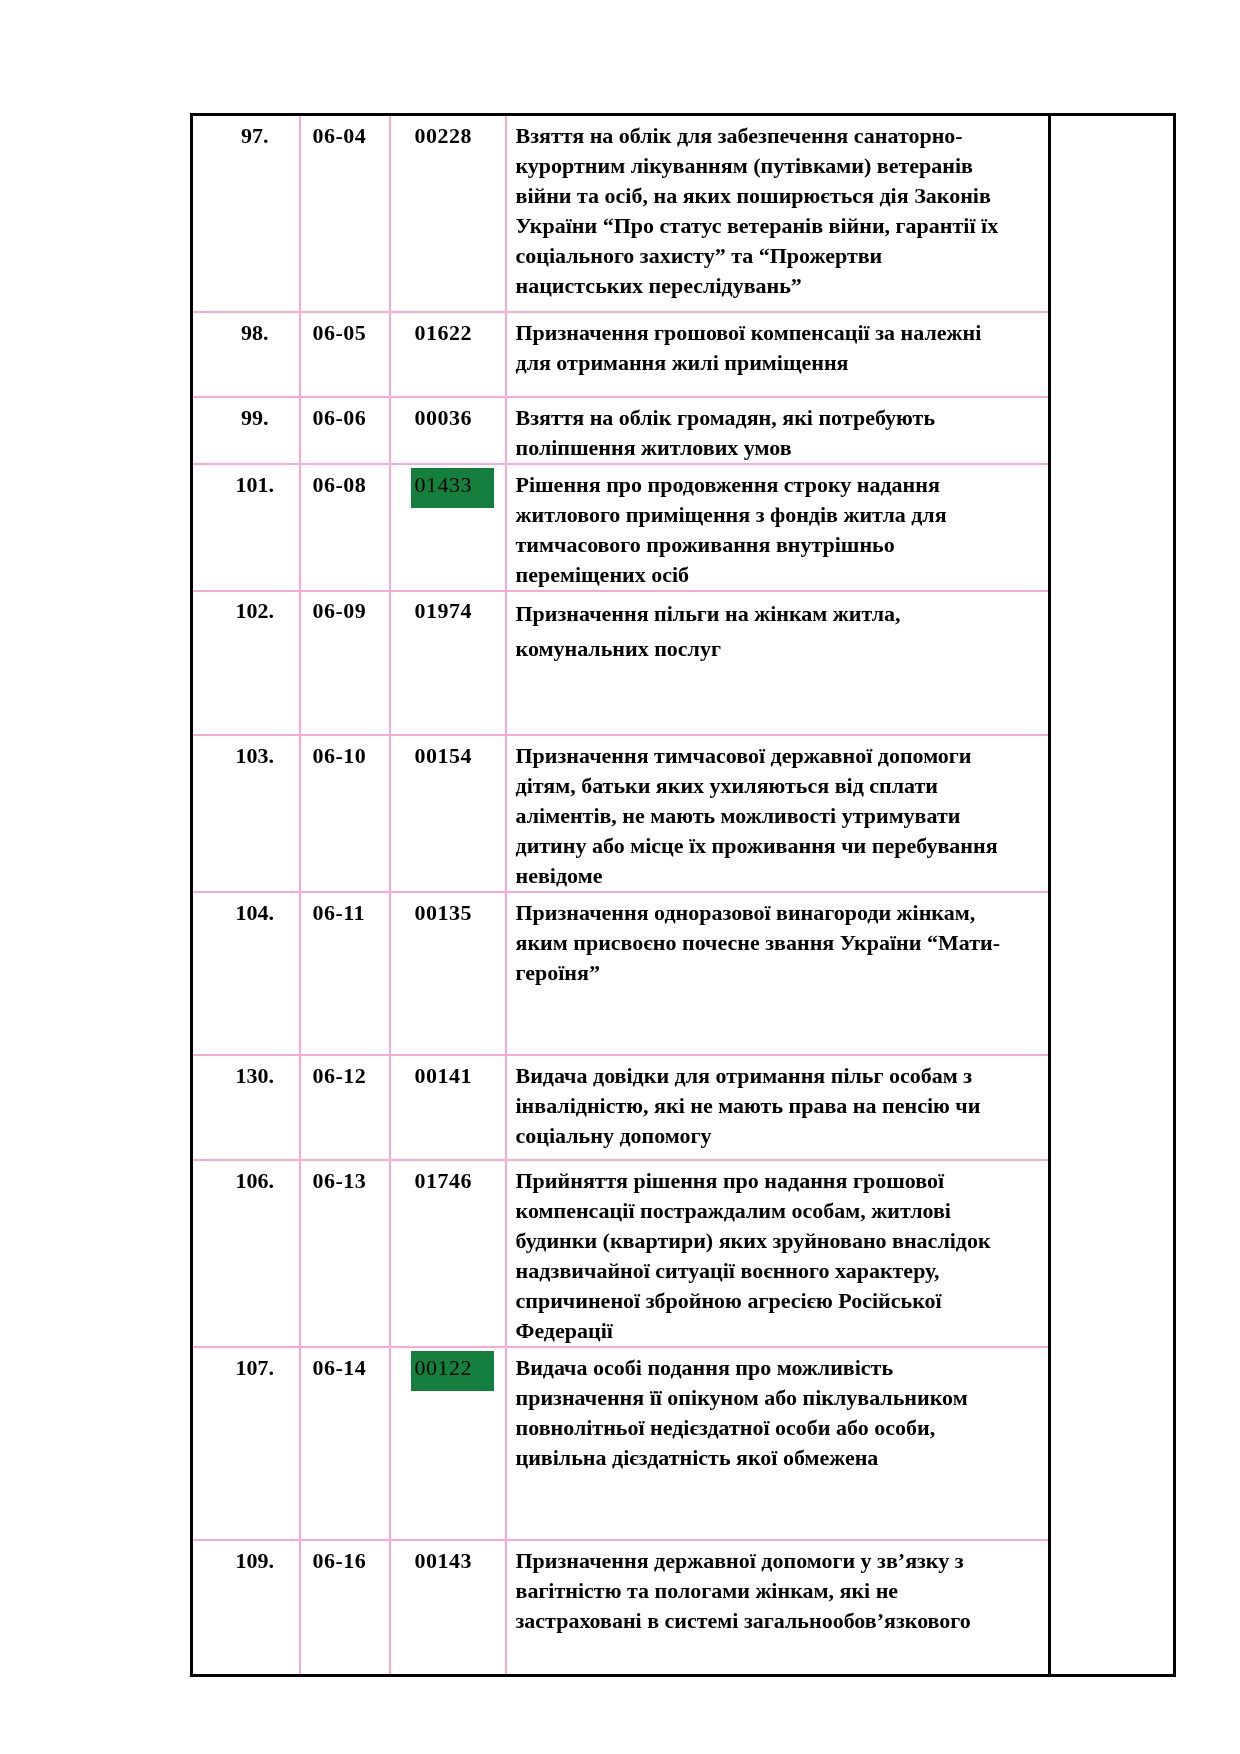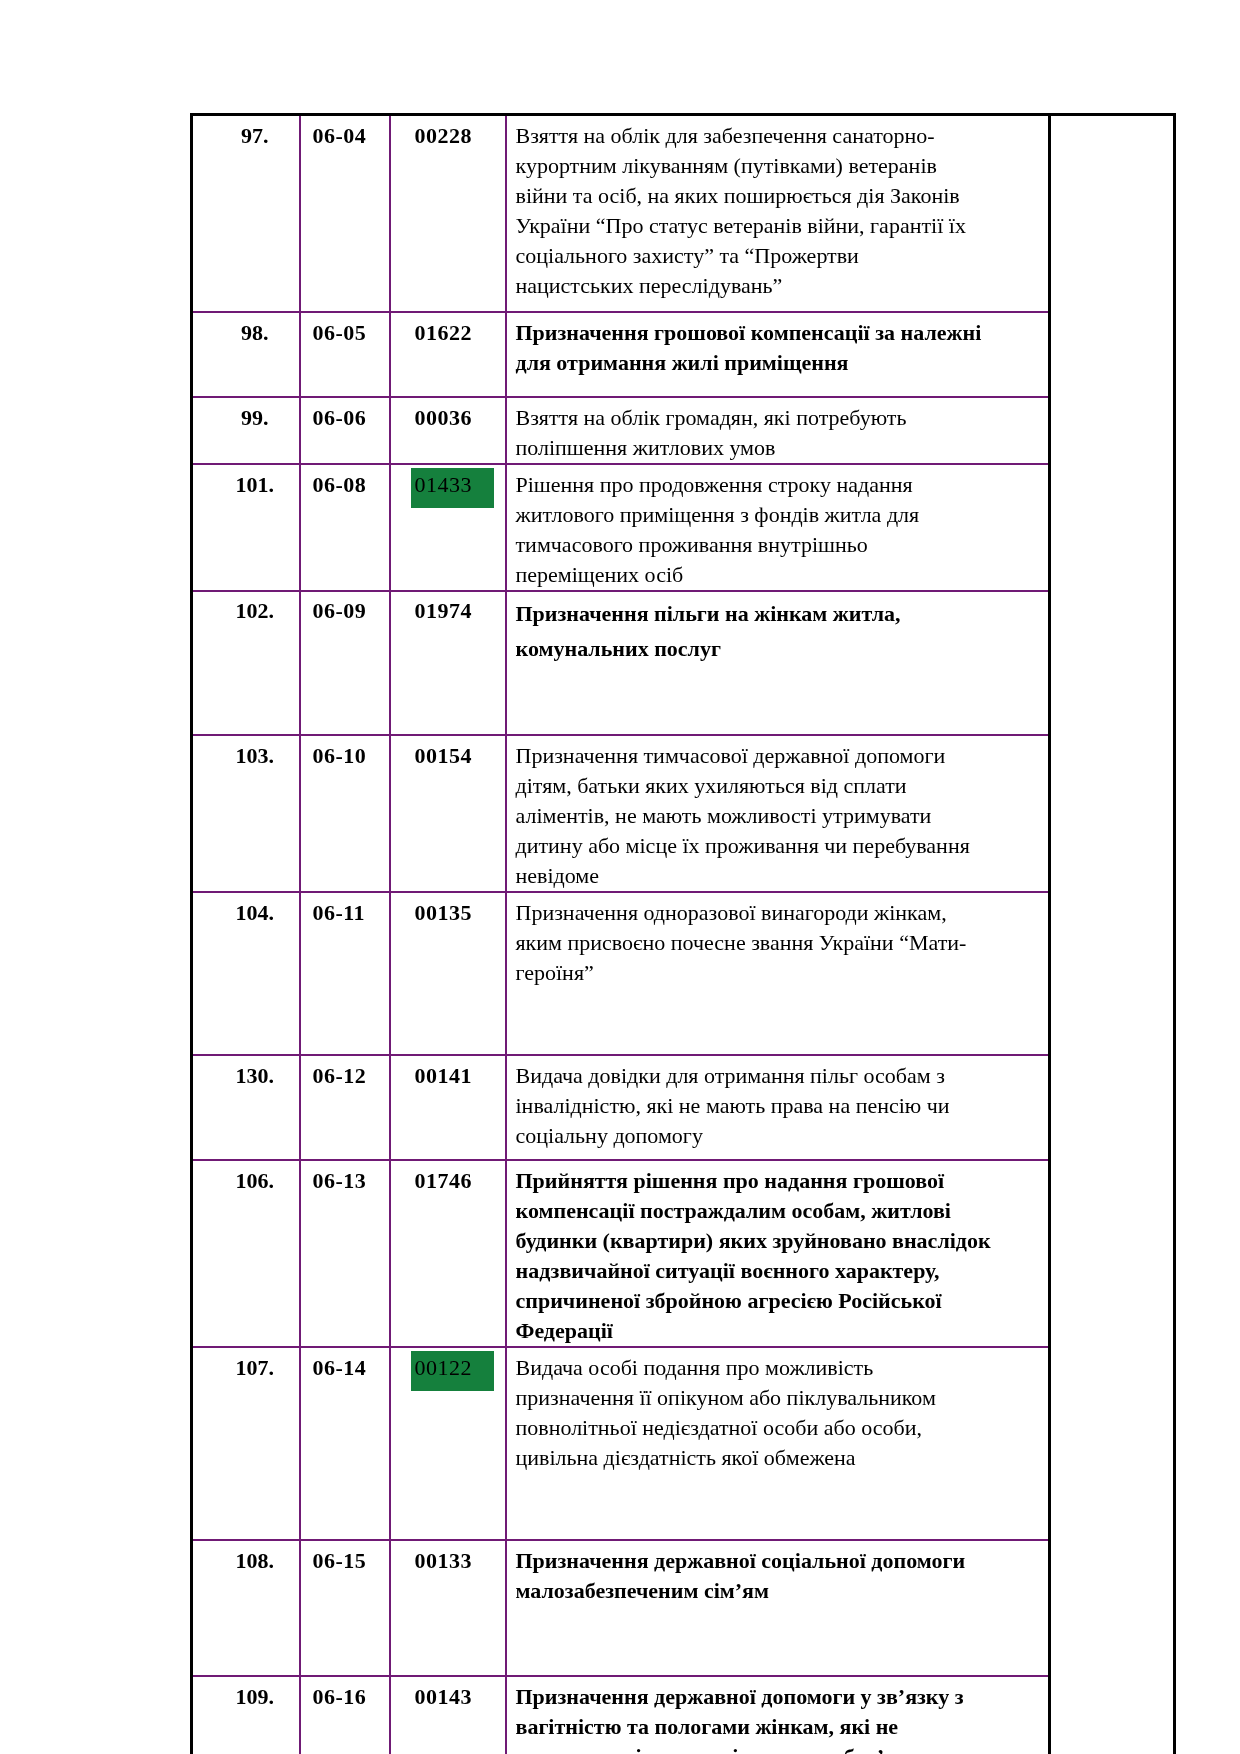--- a/index.html
+++ b/index.html
@@ -25,42 +25,42 @@
     width: 858px;
     border: 3px solid #000000;
     font-size: 22px;
     line-height: 30px;
   }
   col.c-num     { width: 108px; }
   col.c-group   { width: 90px;  }
   col.c-service { width: 116px; }
   col.c-desc    { width: 544px; }
   td {
-    border: 2px solid #701a75;
+    border: 2px solid #f9a8d4;
     vertical-align: top;
     box-sizing: border-box;
     padding: 5px 4px 0 8px;
   }
   .num-cell {
     text-align: center;
     padding-left: 22px;
     font-weight: bold;
   }
   .code-cell {
     padding-left: 12px;
     font-weight: bold;
     letter-spacing: 0.5px;
   }
   .scode-cell {
     padding-left: 24px;
     font-weight: bold;
     letter-spacing: 0.5px;
   }
   .desc-cell { padding-left: 9px; padding-right: 2px; }
-  .desc-text { white-space: pre-wrap; display: block; }
+  .desc-text { white-space: pre-wrap; display: block; font-weight: bold; }
   tr.bold-row .desc-text { font-weight: bold; }
   .scode-text { display: inline-block; }
   .scode-text.boxed {
     font-weight: normal;
     letter-spacing: 0.5px;
     background: #15803d;
     padding: 2px 22px 8px 4px;
     margin: -2px 0 0 -4px;
   }
   
@@ -205,29 +205,20 @@
     <td class="code-cell"><span class="cell-text">06-14</span></td>
     <td class="scode-cell"><span class="scode-text boxed">00122</span></td>
     <td class="desc-cell">
               <span class="desc-text">Видача особі подання про можливість
 призначення її опікуном або піклувальником
 повнолітньої недієздатної особи або особи,
 цивільна дієздатність якої обмежена</span>
             </td>
   </tr>
           <tr class="bold-row">
-    <td class="num-cell"><span class="cell-text">108.</span></td>
-    <td class="code-cell"><span class="cell-text">06-15</span></td>
-    <td class="scode-cell"><span class="scode-text">00133</span></td>
-    <td class="desc-cell">
-              <span class="desc-text">Призначення державної соціальної допомоги
-малозабезпеченим сім’ям</span>
-            </td>
-  </tr>
-          <tr class="bold-row">
     <td class="num-cell"><span class="cell-text">109.</span></td>
     <td class="code-cell"><span class="cell-text">06-16</span></td>
     <td class="scode-cell"><span class="scode-text">00143</span></td>
     <td class="desc-cell">
               <span class="desc-text">Призначення державної допомоги у зв’язку з
 вагітністю та пологами жінкам, які не
 застраховані в системі загальнообов’язкового</span>
             </td>
   </tr>
         </tbody>

